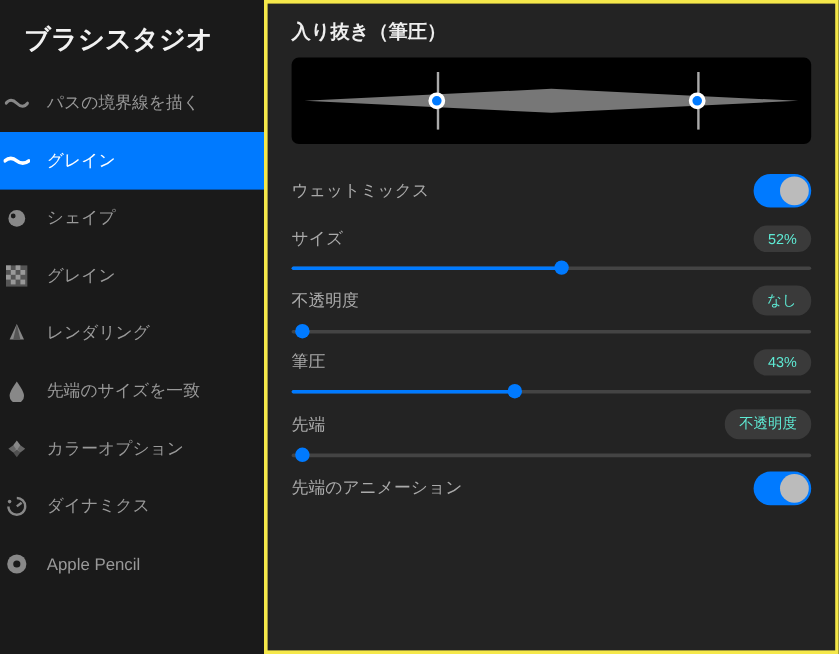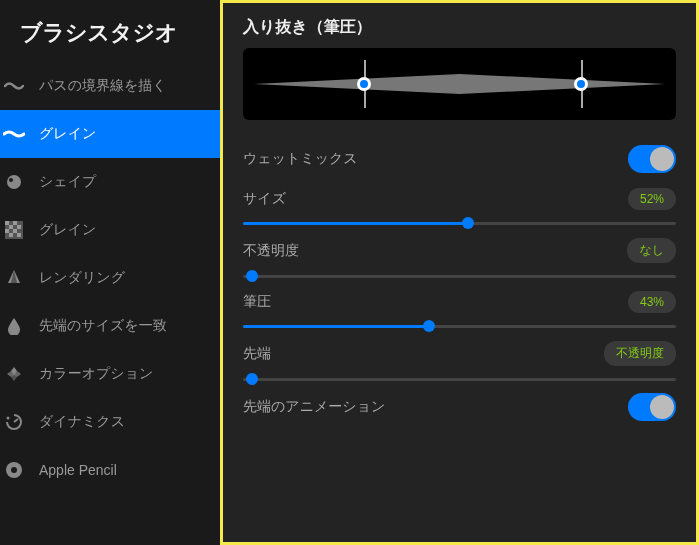--- a/index.html
+++ b/index.html
@@ -127,21 +127,21 @@
       justify-content: space-between;
       align-items: center;
       margin-bottom: 6px;
     }
     .slider-label {
       color: #aaa;
       font-size: 14px;
     }
     .slider-value {
       background: #3a3a3a;
-      color: #84cc16;
+      color: #5eead4;
       font-size: 12px;
       padding: 4px 12px;
       border-radius: 12px;
       min-width: 44px;
       text-align: center;
     }
     .slider-track {
       position: relative;
       height: 14px;
       display: flex;

